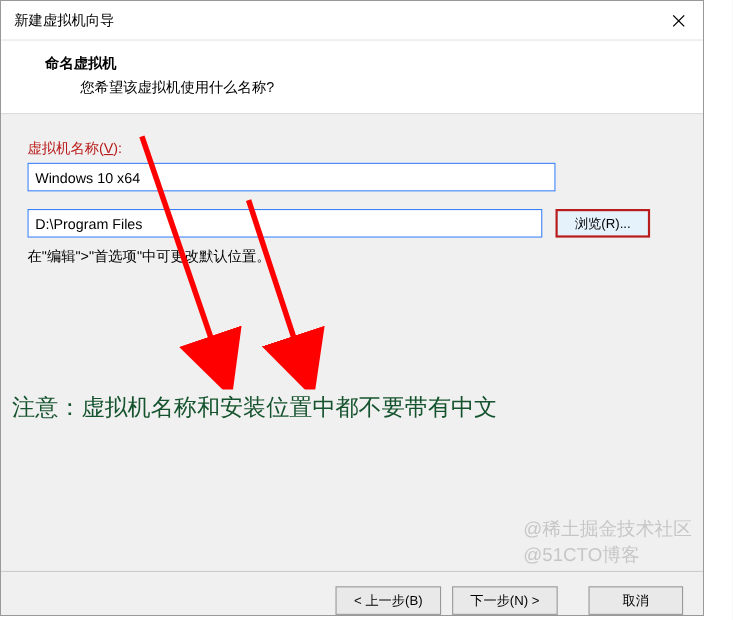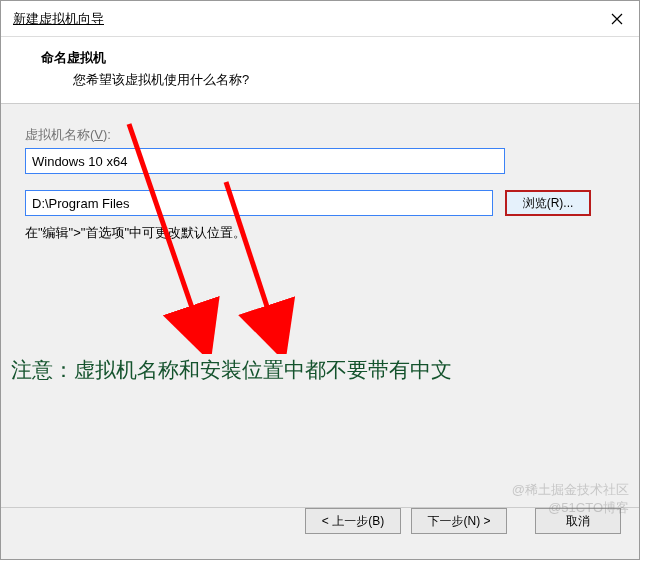--- a/index.html
+++ b/index.html
@@ -19,21 +19,20 @@
       position: relative;
     }
     .titlebar {
       height: 36px;
       display: flex;
       align-items: center;
       justify-content: space-between;
       padding: 0 0 0 12px;
       border-bottom: 1px solid #ddd;
       background: #fff;
-      text-decoration: underline;
     }
     .titlebar .title {
       font-size: 13px;
       color: #000;
     }
     .titlebar .close {
       width: 44px;
       height: 100%;
       display: flex;
       align-items: center;
@@ -60,21 +59,21 @@
       margin-left: 48px;
     }
     .content {
       background: #f0f0f0;
       padding: 22px 24px 10px 24px;
       height: 420px;
       position: relative;
     }
     .field-label {
       font-size: 13px;
-      color: #737373;
+      color: #b91c1c;
       margin-bottom: 4px;
     }
     .field-label .u { text-decoration: underline; }
     .row {
       display: flex;
       align-items: center;
       gap: 12px;
       margin-bottom: 16px;
     }
     .text-input {
@@ -112,46 +111,45 @@
     }
     .arrow {
       position: absolute;
       pointer-events: none;
     }
     .footer {
       position: absolute;
       bottom: 0;
       left: 0;
       right: 0;
-      height: 52px;
+      height: 40px;
       border-top: 1px solid #ccc;
       background: #f0f0f0;
       display: flex;
-      align-items: flex-start;
+      align-items: flex-end;
       justify-content: flex-end;
       padding: 0 18px;
       gap: 10px;
     }
     .footer-btn {
       height: 26px;
       width: 96px;
       border: 1px solid #999;
       background: #e9e9e9;
       font-size: 12px;
       font-family: inherit;
       cursor: default;
     }
     .footer-btn.cancel { margin-left: 18px; width: 86px; }
     .watermark {
       position: absolute;
       right: 10px;
       bottom: 42px;
       color: rgba(120,120,120,0.35);
-      font-size: 13px;
-      text-align: right;
+      font-size: 17px;
       line-height: 1.4;
     }
   </style>
 </head>
 <body>
 
 <div class="window">
 
   <div class="titlebar">
     <span class="title">新建虚拟机向导</span>

